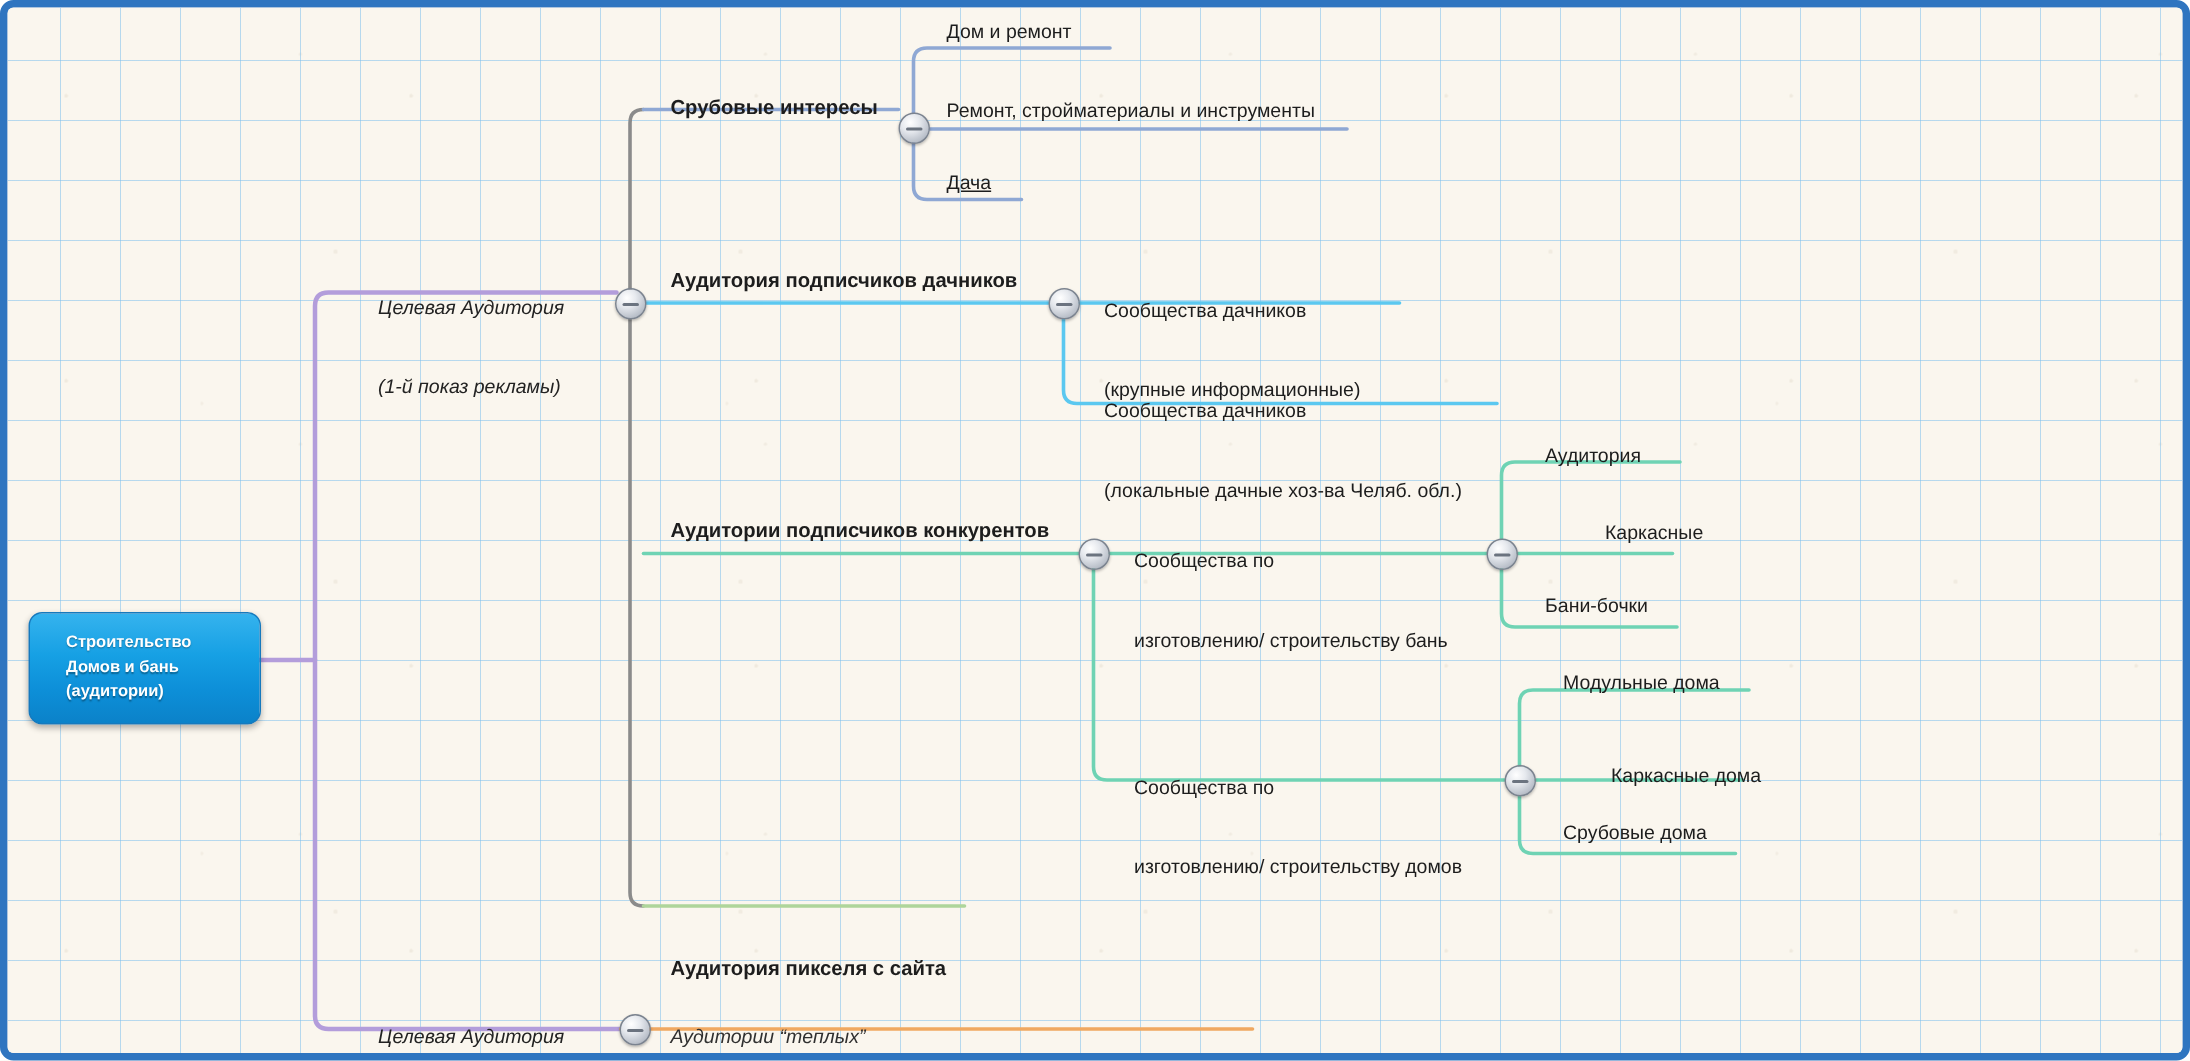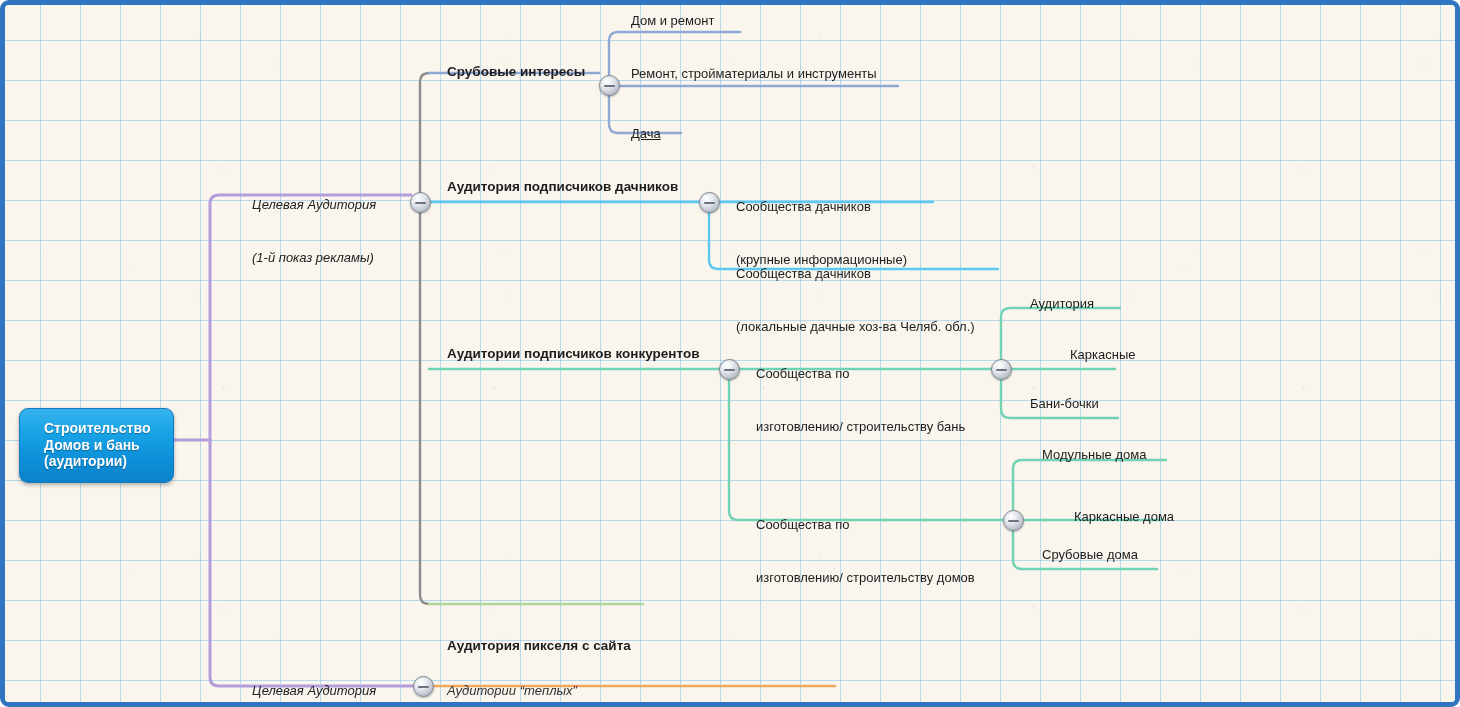--- a/index.html
+++ b/index.html
@@ -36,21 +36,21 @@
   
   .node{position:absolute;white-space:pre;}
   .root{
     left:14px;top:403px;width:155px;height:75px;
     box-sizing:border-box;
     border-radius:9px;
     border:1px solid #1679bd;
     background:linear-gradient(180deg,#35b3ee 0%,#16a0e4 38%,#0d8fd8 70%,#0b82c9 100%);
     box-shadow:0 2px 4px rgba(0,0,0,.30);
     color:#ffffff;
-    font-size:14px;font-weight:bold;line-height:16.5px;
+    font-size:11px;font-weight:bold;line-height:16.5px;
     padding:11px 0 0 24px;
     text-shadow:0 1px 1px rgba(0,0,0,.35);
   }
   .lbl{font-size:13px;color:#1d1d1d;line-height:17px;}
   .lbl.bold{font-weight:bold;font-size:13.5px;}
   .lbl.ital{font-style:italic;font-weight:normal;color:#222;}
   .lbl.italthin{font-style:italic;color:#303030;}
   .lbl.plain{font-weight:normal;}
   
   .knob{
@@ -123,21 +123,21 @@
       <div class="lbl ital">Целевая Аудитория</div>
       
     </div>
     <div class="knob" style="left:408px;top:671px;"></div>
 
     <div class="node lbl bold" style="left:442px;top:58px;">Срубовые интересы</div>
     <div class="knob" style="left:594px;top:70px;"></div>
 
     <div class="node lbl plain" style="left:626px;top:7px;">Дом и ремонт</div>
     <div class="node lbl plain" style="left:626px;top:60px;">Ремонт, стройматериалы и инструменты</div>
-    <div class="node lbl plain" style="left:626px;top:120px;text-decoration:underline;">Дача</div>
+    <div class="node lbl plain" style="left:626px;top:108px;text-decoration:underline;">Дача</div>
 
     <div class="node lbl bold" style="left:442px;top:173px;">Аудитория подписчиков дачников</div>
     <div class="knob" style="left:694px;top:187px;"></div>
 
     <div class="node" style="left:731px;top:157px;">
       <div class="lbl plain">Сообщества дачников</div>
       <div class="lbl plain">(крупные информационные)</div>
     </div>
     <div class="node" style="left:731px;top:224px;">
       <div class="lbl plain">Сообщества дачников</div>

